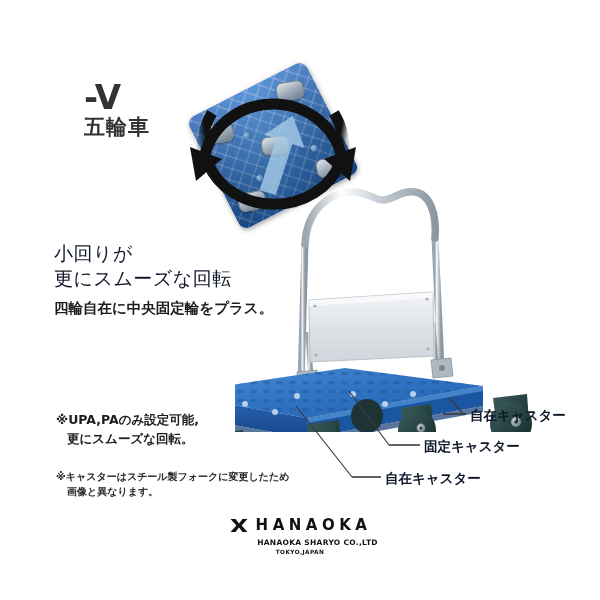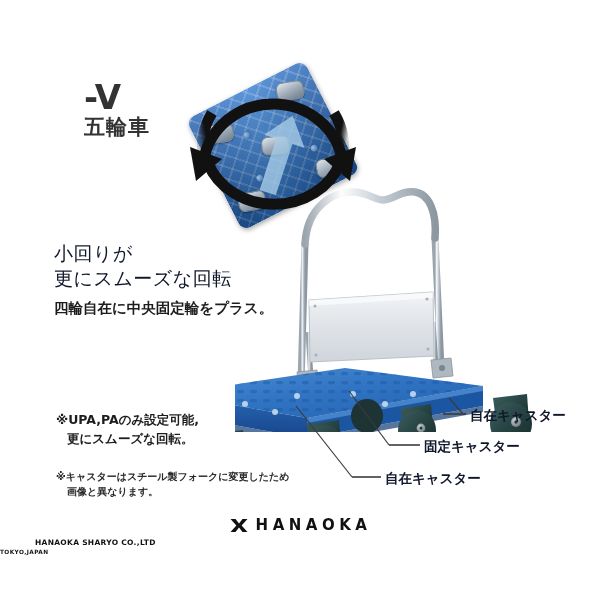--- a/index.html
+++ b/index.html
@@ -81,21 +81,21 @@
   #callouts{position:absolute;left:0;top:0;width:600px;height:600px;pointer-events:none;}
   .callout-label{
     position:absolute;font-size:13.5px;font-weight:bold;color:#0f172a;
     white-space:nowrap;letter-spacing:0px;
   }
   #callout-swivel-rear{left:470px;top:407px;}
   #callout-fixed{left:424px;top:438px;}
   #callout-swivel-front{left:385px;top:470px;}
 
   
-  #footer{position:absolute;left:0;top:516px;width:600px;text-align:left;}
+  #footer{position:absolute;left:0;top:516px;width:600px;text-align:center;}
   #brand-row{display:flex;align-items:center;justify-content:center;gap:7px;}
   #brand-name{
     font-size:15px;font-weight:bold;color:#111;letter-spacing:4.5px;
     font-family:"DejaVu Sans","Liberation Sans",sans-serif;
   }
   #company-name{
     font-size:7.5px;font-weight:bold;color:#111;letter-spacing:.3px;margin-top:4px;padding-left:35px;
   }
   #company-location{
     font-size:5.8px;font-weight:bold;color:#111;letter-spacing:.4px;margin-top:2px;

